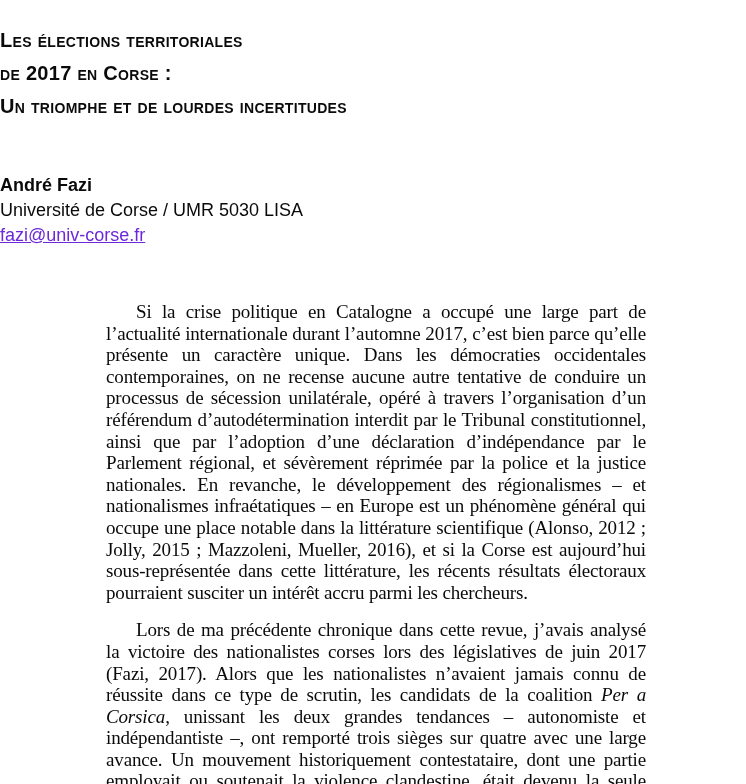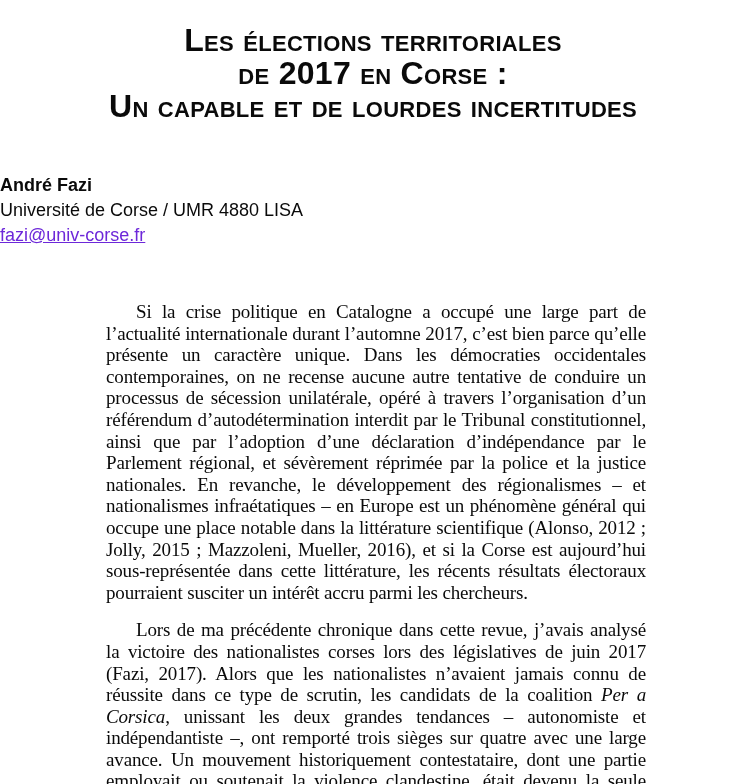--- a/index.html
+++ b/index.html
@@ -15,23 +15,22 @@
     color: #000000;
     box-sizing: border-box;
     padding-top: 24px;
     overflow: hidden;
   }
   .title {
     margin: 0;
     font-family: "Liberation Sans", sans-serif;
     font-weight: 700;
     font-variant: small-caps;
-    font-size: 32px;
+    font-size: 20px;
     line-height: 33px;
-    text-align: center;
     color: #0a0a0a;
     letter-spacing: 0.3px;
   }
   .title-line {
     display: block;
   }
   .author-block {
     margin-top: 50px;
     text-align: left;
     font-family: "Liberation Sans", sans-serif;
@@ -69,26 +68,26 @@
   }
 </style>
 </head>
 <body>
 
 <div class="page">
 
   <h1 class="title">
     <span class="title-line">Les élections territoriales</span>
     <span class="title-line">de 2017 en Corse :</span>
-    <span class="title-line">Un capable et de lourdes incertitudes</span>
+    <span class="title-line">Un triomphe et de lourdes incertitudes</span>
   </h1>
 
   <div class="author-block">
     <div class="author-name">André Fazi</div>
-    <div class="author-affiliation">Université de Corse / UMR 4880 LISA</div>
+    <div class="author-affiliation">Université de Corse / UMR 5030 LISA</div>
     <a class="author-email">fazi@univ-corse.fr</a>
   </div>
 
   <div class="body-text">
     <p><span>Si la crise politique en Catalogne a occupé une large part de l’actualité internationale durant l’automne 2017, c’est bien parce qu’elle présente un caractère unique. Dans les démocraties occidentales contemporaines, on ne recense aucune autre tentative de conduire un processus de sécession unilatérale, opéré à travers l’organisation d’un référendum d’autodétermination interdit par le Tribunal constitutionnel, ainsi que par l’adoption d’une déclaration d’indépendance par le Parlement régional, et sévèrement réprimée par la police et la justice nationales. En revanche, le développement des régionalismes – et nationalismes infraétatiques – en Europe est un phénomène général qui occupe une place notable dans la littérature scientifique (Alonso, 2012 ; Jolly, 2015 ; Mazzoleni, Mueller, 2016), et si la Corse est aujourd’hui sous-représentée dans cette littérature, les récents résultats électoraux pourraient susciter un intérêt accru parmi les chercheurs.</span></p>
     <p><span>Lors de ma précédente chronique dans cette revue, j’avais analysé la victoire des nationalistes corses lors des législatives de juin 2017 (Fazi, 2017). Alors que les nationalistes n’avaient jamais connu de réussite dans ce type de scrutin, les candidats de la coalition </span><i>Per a Corsica</i><span>, unissant les deux grandes tendances – autonomiste et indépendantiste –, ont remporté trois sièges sur quatre avec une large avance. Un mouvement historiquement contestataire, dont une partie employait ou soutenait la violence clandestine, était devenu la seule force politique </span><i>mainstream</i><span> de l’île, capable de séduire des électeurs de tous bords, dans tous les types de territoires.</span></p>
   </div>
 
 </div>
 

